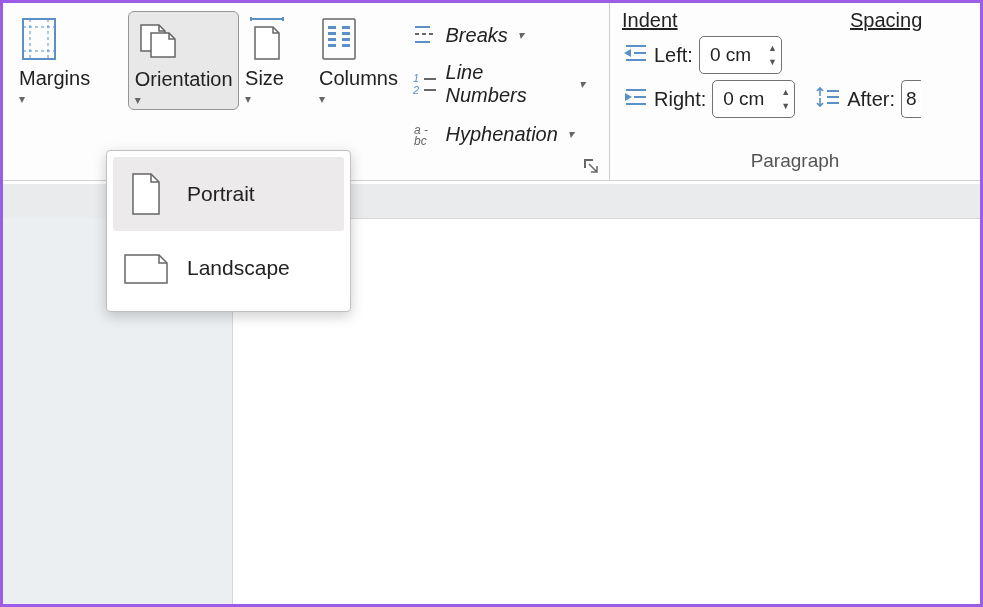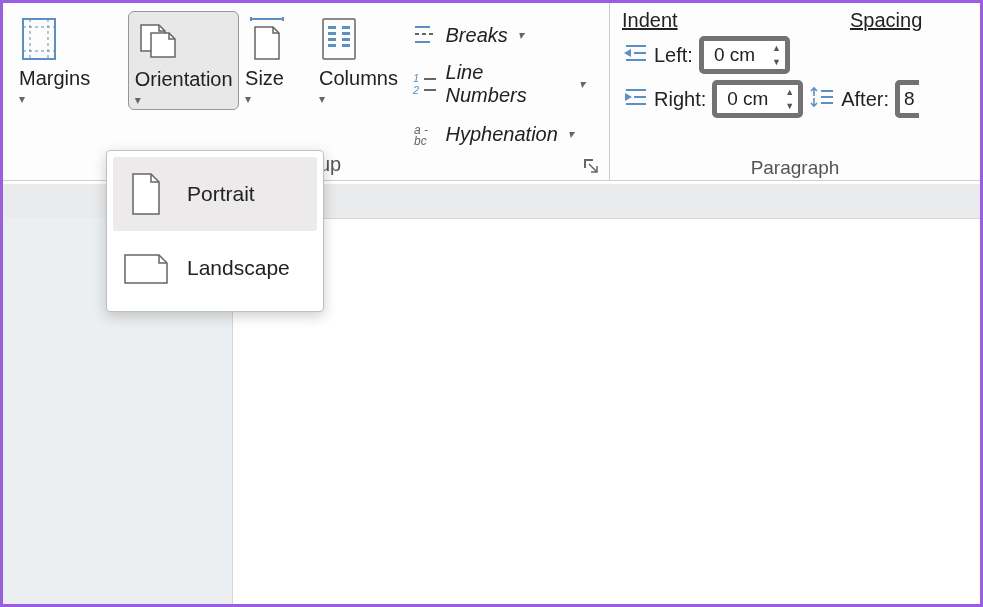--- a/index.html
+++ b/index.html
@@ -95,21 +95,21 @@
       position: absolute;
       bottom: 4px;
       left: 0;
       right: 0;
       display: flex;
       justify-content: flex-end;
       padding: 0 8px;
     }
     .section-footer-full {
       position: absolute;
-      bottom: 1px;
+      bottom: 8px;
       left: 0;
       right: 0;
       text-align: center;
       font-size: 19px;
       color: #555;
     }
     .section-label-partial {
       position: absolute;
       bottom: 4px;
       font-size: 20px;
@@ -141,35 +141,35 @@
       flex: 0 0 130px;
     }
     .rows {
       display: flex;
       flex-direction: column;
       gap: 6px;
     }
     .row {
       display: flex;
       align-items: center;
-      gap: 6px;
+      gap: 20px;
     }
     .field-group {
       display: flex;
       align-items: center;
       gap: 6px;
     }
     .field-label {
       font-size: 20px;
       color: #222;
     }
     .spinbox {
       display: flex;
       align-items: center;
-      border: 5px solid #737373;
+      border: 1px solid #737373;
       border-radius: 5px;
       height: 38px;
       background: #fff;
       overflow: hidden;
     }
     .spinbox .val {
       padding: 0 10px;
       font-size: 19px;
       min-width: 68px;
       color: #222;
@@ -190,21 +190,21 @@
       cursor: pointer;
     }
     .field-icon {
       width: 26px;
       height: 26px;
     }
     .dropdown-menu {
       position: absolute;
       top: 147px;
       left: 103px;
-      width: 218px;
+      width: 245px;
       background: #fff;
       border: 1px solid #c0c0c0;
       border-radius: 4px;
       box-shadow: 0 4px 14px rgba(0,0,0,0.2);
       padding: 6px;
       z-index: 100;
     }
     .menu-item {
       display: flex;
       align-items: center;

